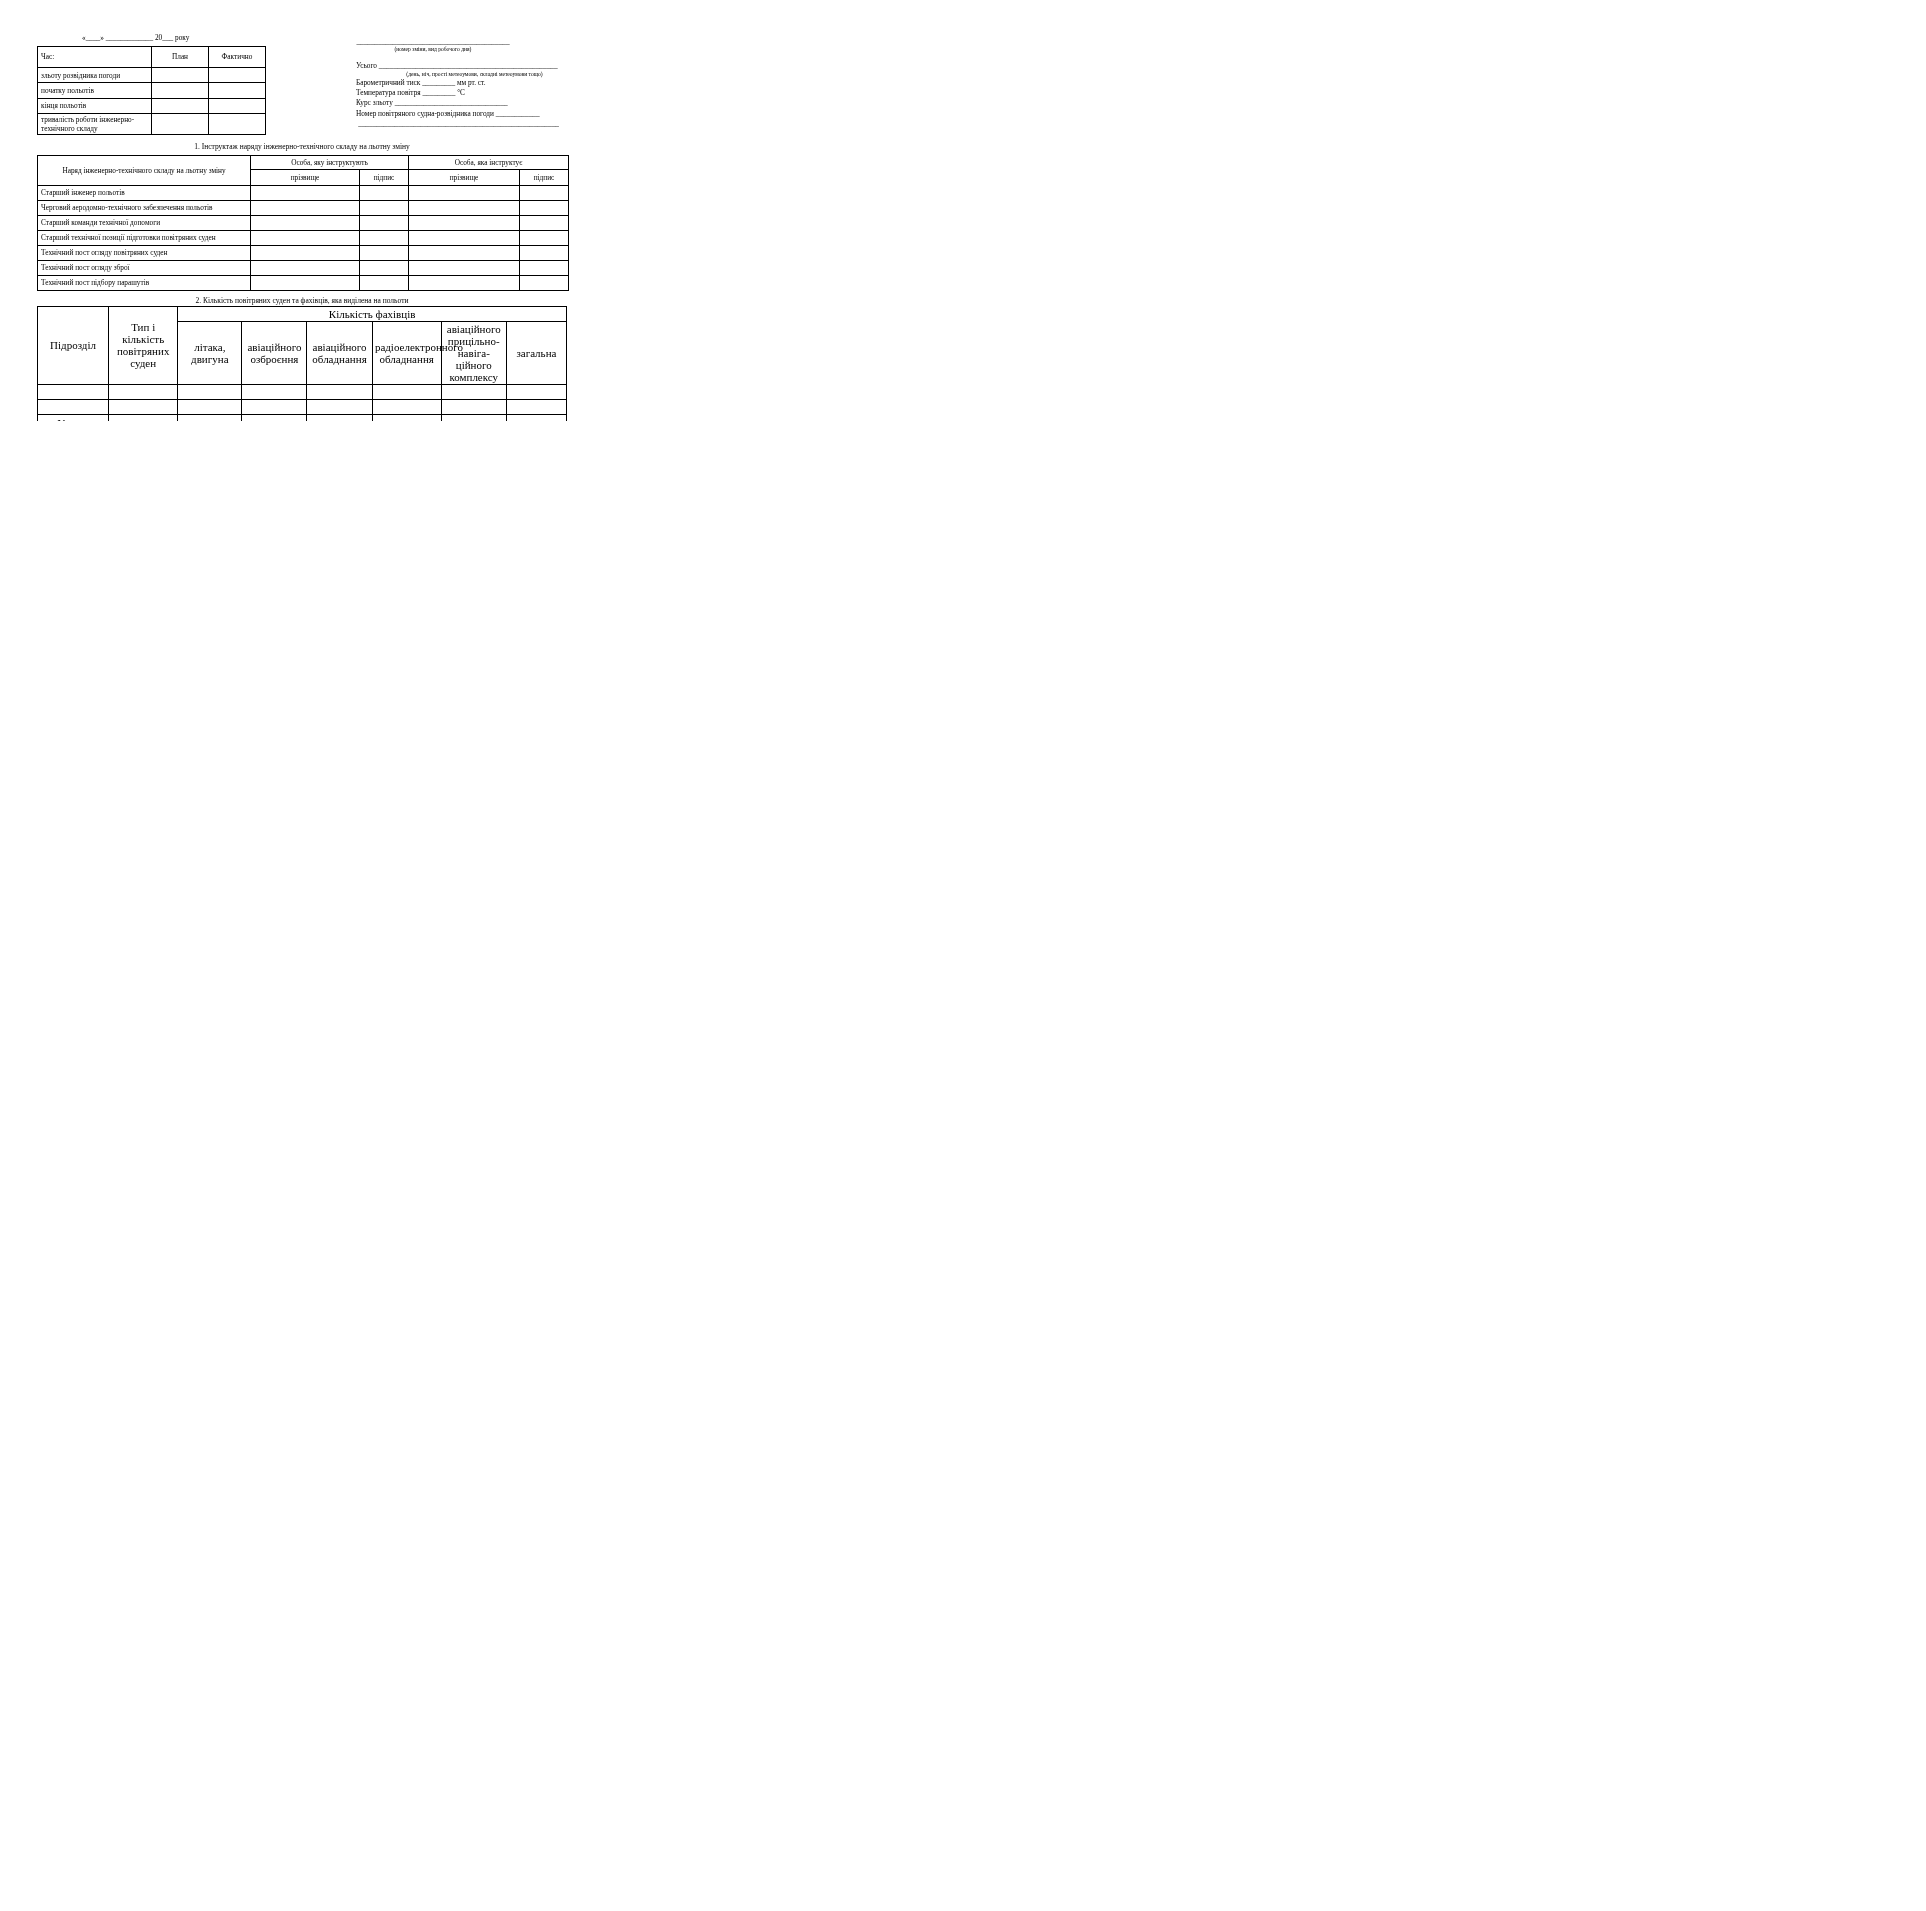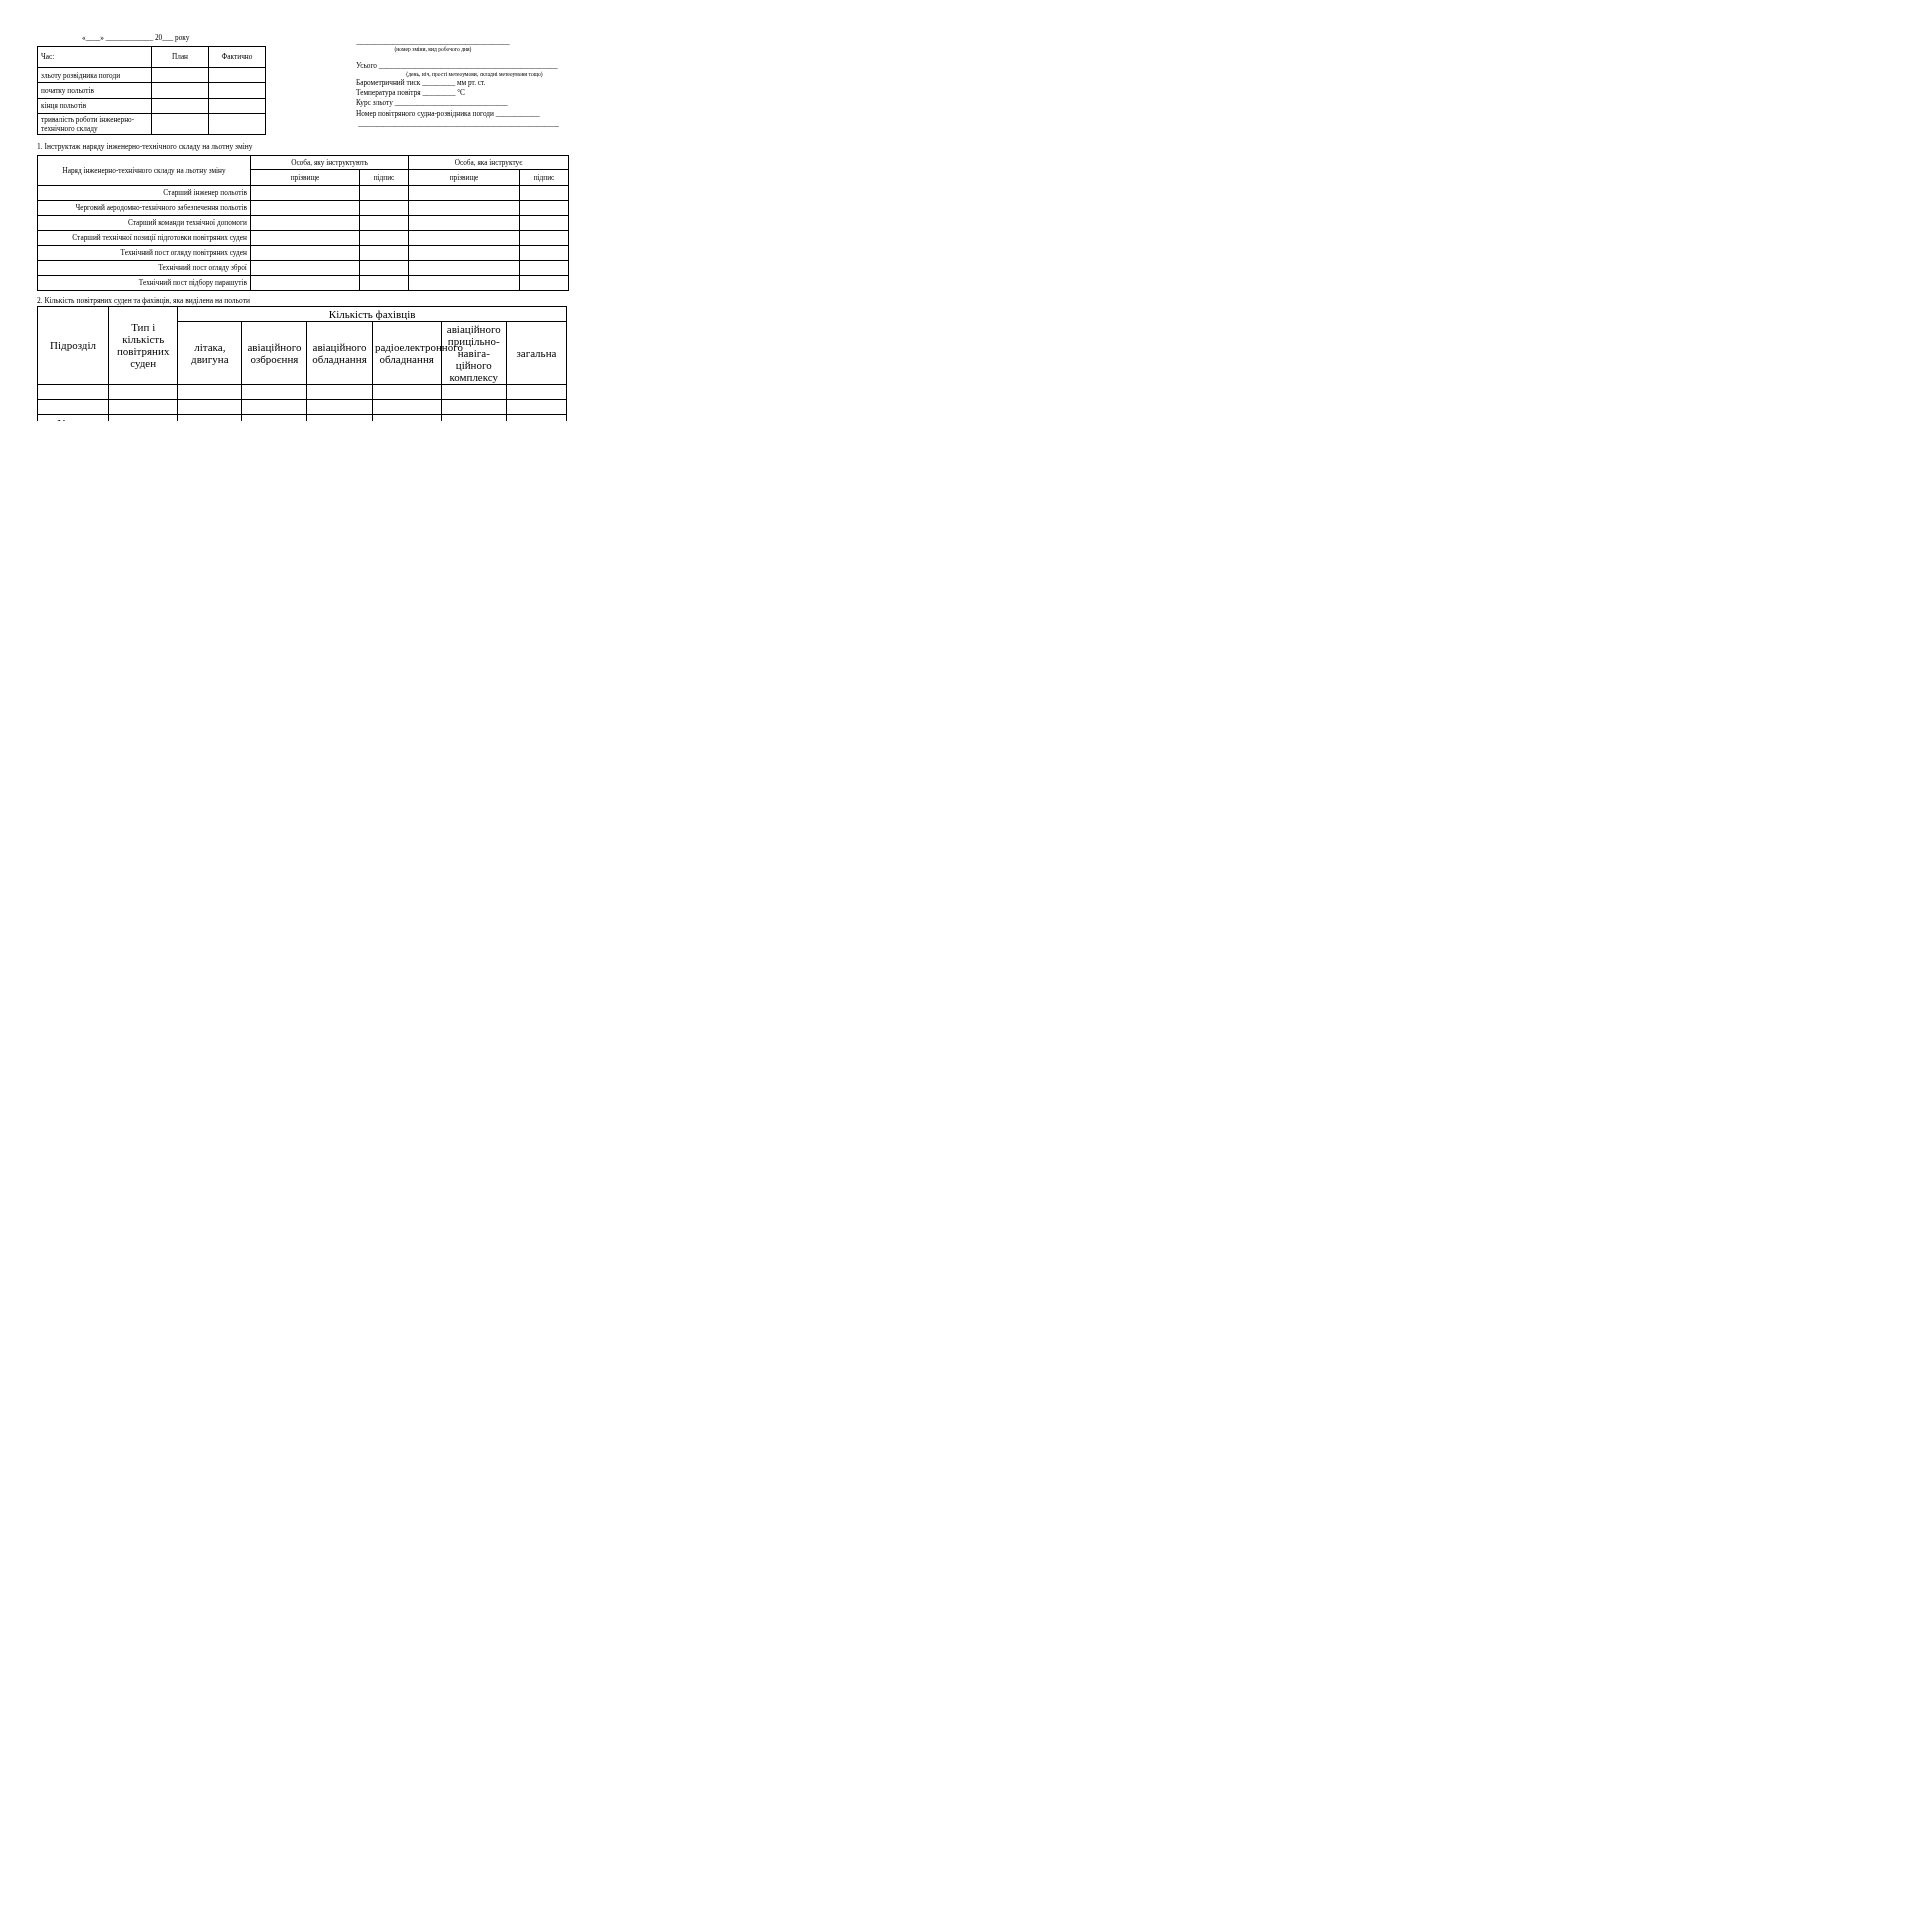--- a/index.html
+++ b/index.html
@@ -30,29 +30,29 @@
 
   .rule-wrap { width: 154px; text-align: center; }
   .rule-text { white-space: nowrap; letter-spacing: 0; line-height: 7.7px; display: block; }
   .caption { font-size: 5.6px; line-height: 6.5px; }
   .cond-caption { padding-left: 27px; text-align: center; line-height: 6.5px; }
   .field-line { white-space: nowrap; }
   .cond-line { margin-top: 8px; }
   .bottom-rule { white-space: nowrap; margin-left: 2.3px; line-height: 9.2px; }
 
   
-  .section-title { font-size: 7.5px; width: 530px; }
+  .section-title { font-size: 7.5px; text-align: center; width: 530px; }
   .t1-title { margin-top: 7.7px; margin-bottom: 3.5px; }
   .t2-title { margin-top: 5px; margin-bottom: 1px; }
 
   
   .instr-table { width: 530px; }
   .instr-table td { padding: 0.8px 3.1px; vertical-align: middle; }
   .instr-table .hdr { text-align: center; }
-  .instr-table .row-label { text-align: right; }
+  .instr-table .row-label { text-align: left; }
 
   
   .alloc-table { width: 530px; }
   .alloc-table td { padding: 0.8px 2.3px; vertical-align: middle; text-align: center; font-size: 11px; }
 </style>
 </head>
 <body>
 
 <div class="page">
 

